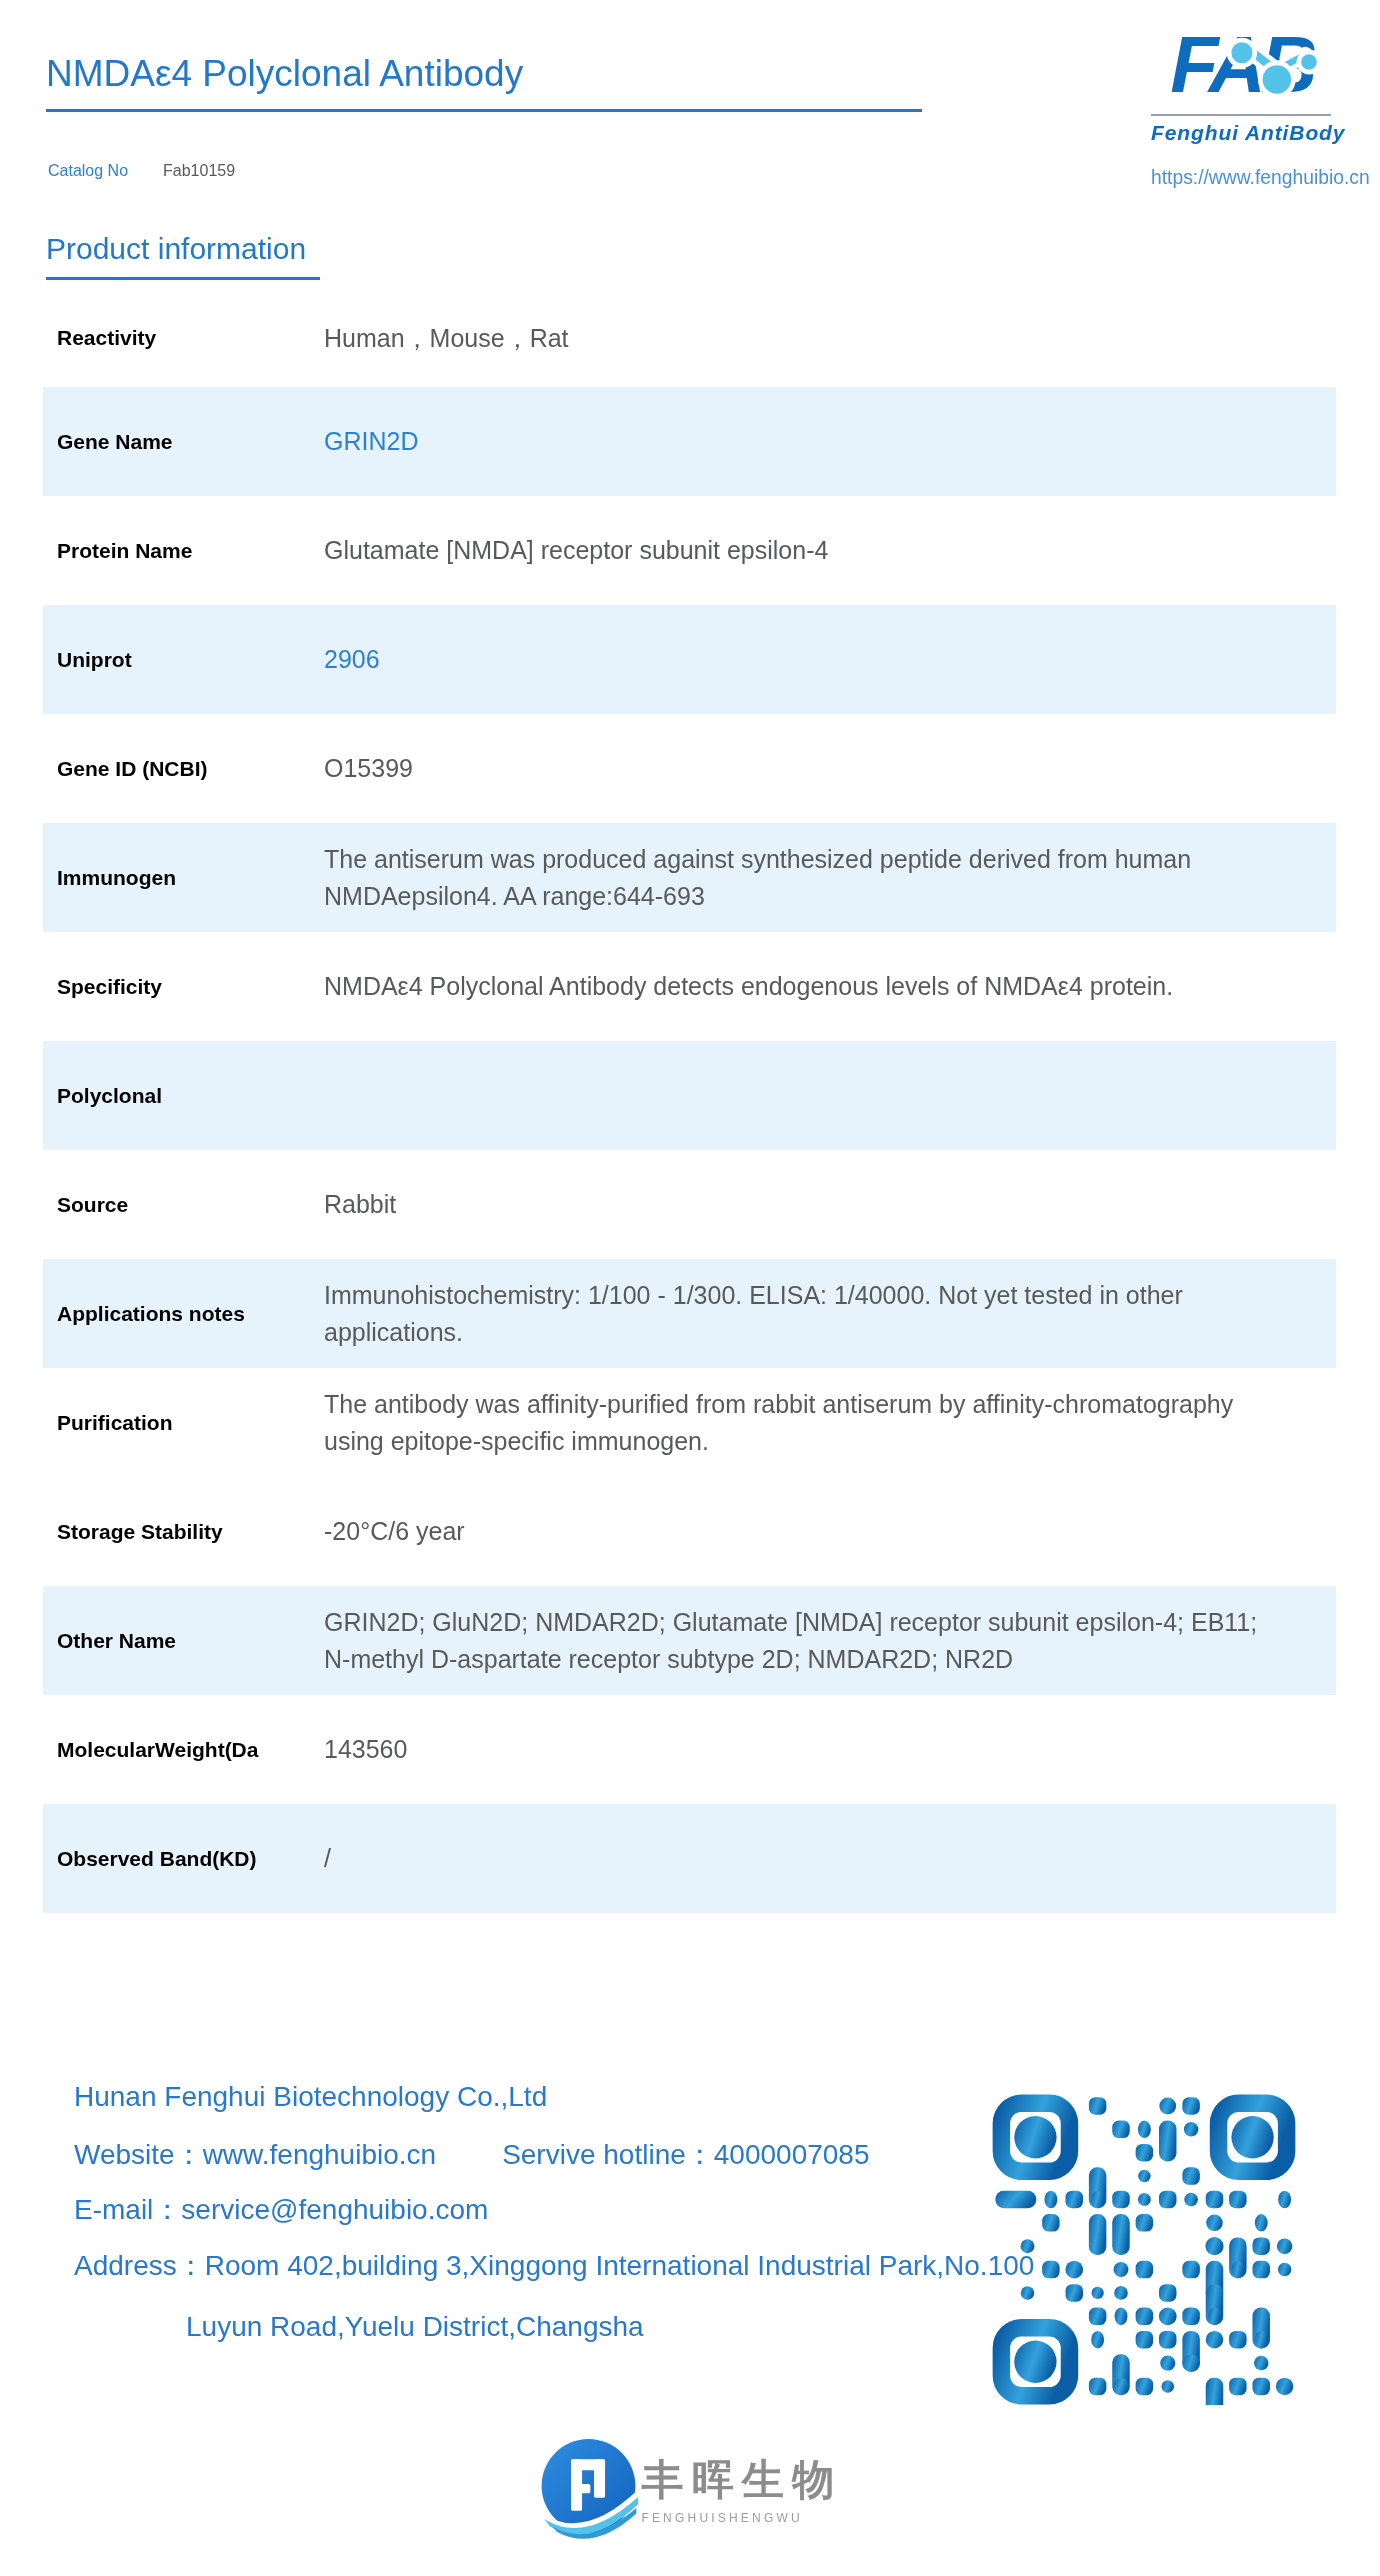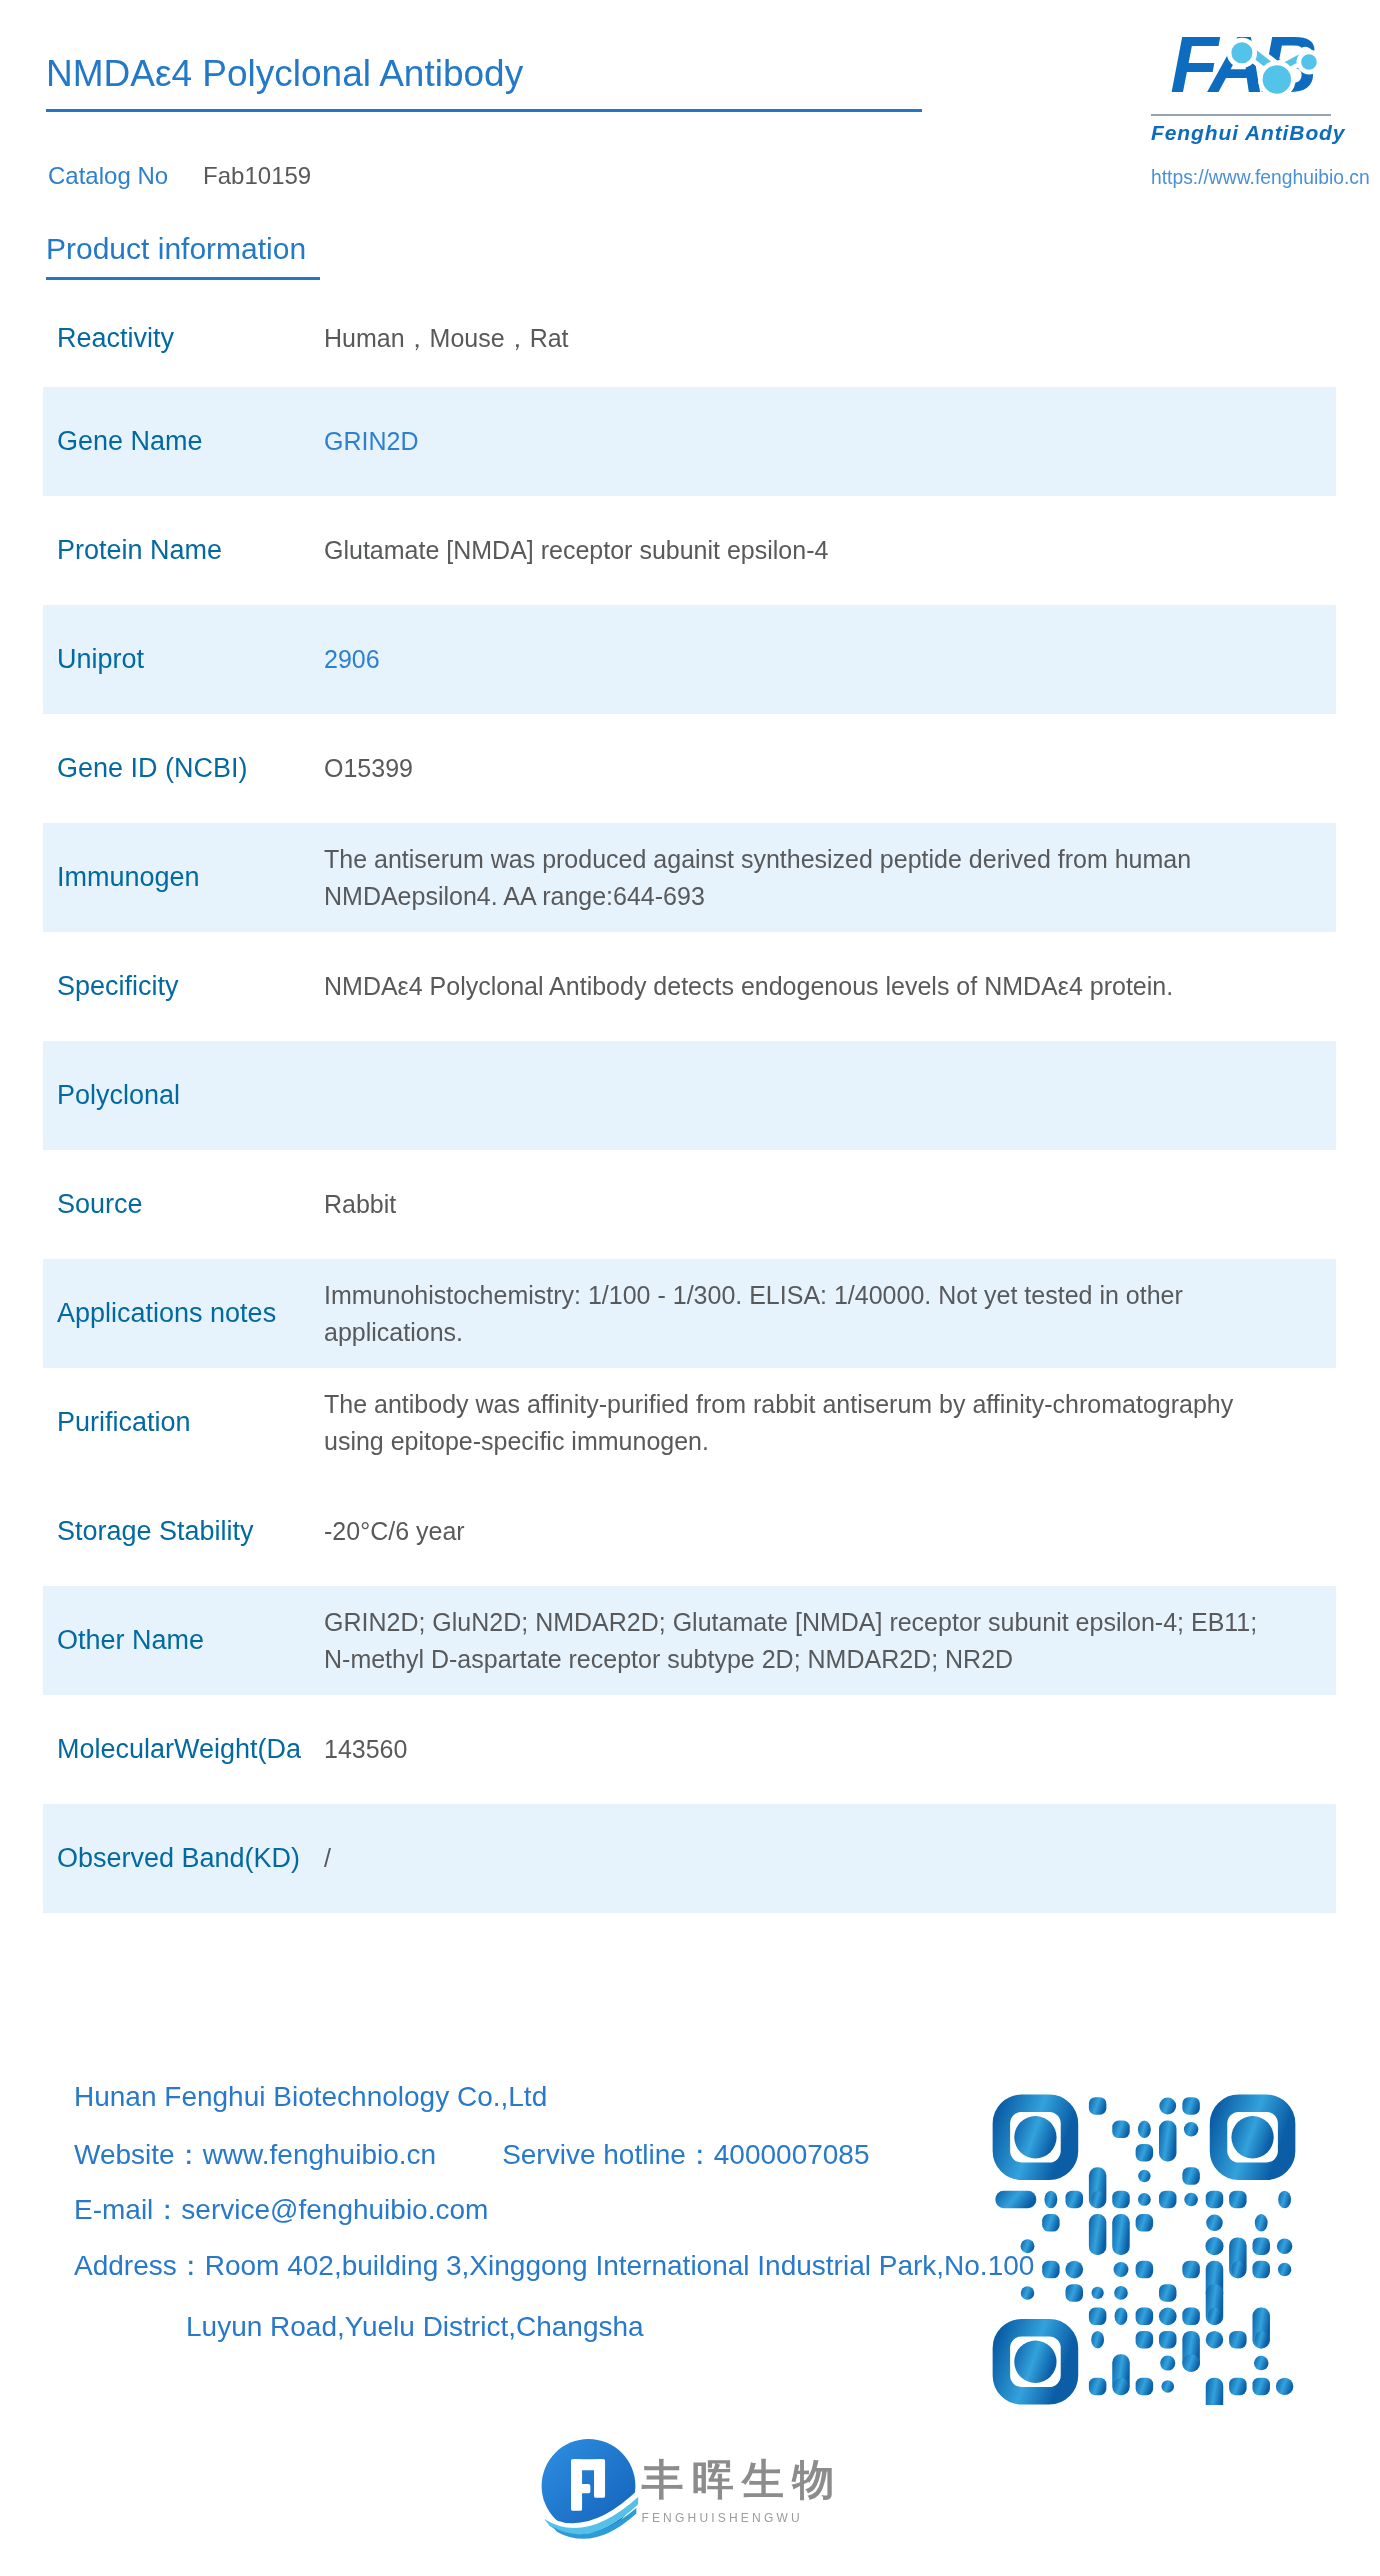--- a/index.html
+++ b/index.html
@@ -11,33 +11,33 @@
   .title-underline{position:absolute;left:46px;top:109px;width:876px;height:2.8px;background:#2377C7;}
 
   .logo-block{position:absolute;right:49px;top:28px;width:180px;text-align:center;}
   .fab-wrap{position:relative;height:79px;}
   .fab-text{font-size:79px;line-height:74px;font-weight:bold;font-style:italic;color:#0E6CBE;letter-spacing:-5.5px;}
   .fab-mol{position:absolute;left:0;top:0;width:180px;height:79px;}
   .logo-divider{height:1.8px;background:#93A3B1;margin:7.4px 0 4.6px 0;}
   .logo-brand{font-size:21px;font-weight:bold;font-style:italic;color:#0E6CBE;letter-spacing:0.9px;white-space:nowrap;}
   .logo-url{margin-top:22px;font-size:19.3px;color:#4A90D6;white-space:nowrap;}
 
-  .catalog-line{position:absolute;left:48px;top:162px;font-size:24px;white-space:nowrap;}
+  .catalog-line{position:absolute;left:48px;top:162px;font-size:16px;white-space:nowrap;}
   .catalog-label{color:#2E80CE;}
   .catalog-value{color:#595959;margin-left:35px;}
 
   .section-title{position:absolute;left:46px;top:232px;font-size:30px;color:#2478C8;white-space:nowrap;}
   .section-underline{position:absolute;left:46px;top:277px;width:274px;height:2.8px;background:#2377C7;}
 
   
   .table{position:absolute;left:43px;top:289px;width:1293px;}
   .row{display:flex;align-items:center;height:109px;background:#ffffff;}
   .row.first{height:98px;}
   .row.alt{background:#E6F3FC;}
-  .row-label{width:281px;flex:0 0 281px;padding-left:14px;box-sizing:border-box;font-size:27px;color:#0369a1;}
+  .row-label{width:281px;flex:0 0 281px;padding-left:14px;box-sizing:border-box;font-size:21px;color:#000000;font-weight:bold;}
   .row-value{flex:1;font-size:25px;color:#58595B;line-height:37px;padding-right:51px;}
   .row-value.accent{color:#2E80CE;}
 
   
   .footer{position:absolute;left:74px;top:2081px;width:920px;font-size:28px;color:#2879CB;}
   .f-line{position:absolute;left:0;white-space:nowrap;text-align:center;}
   .f-company{top:0;}
   .f-contact{top:55px;}
   .f-hotline{margin-left:66px;}
   .f-email{top:110px;}

